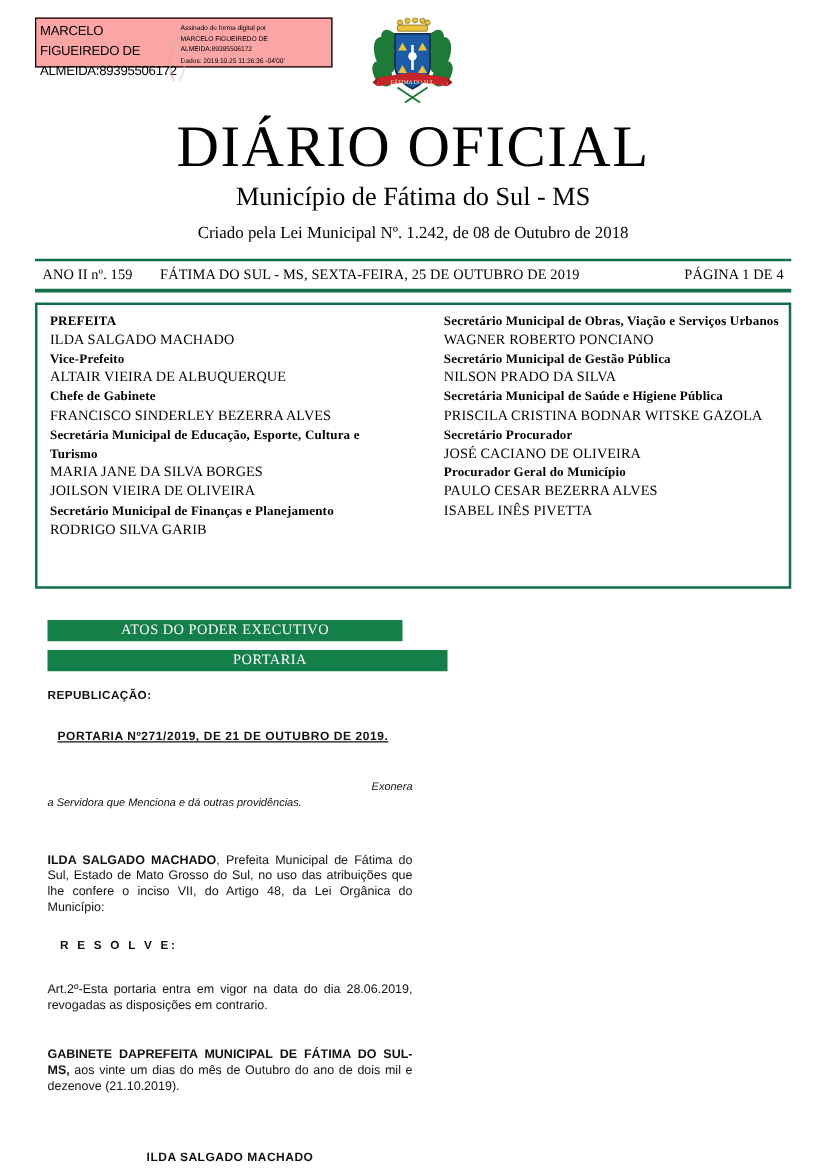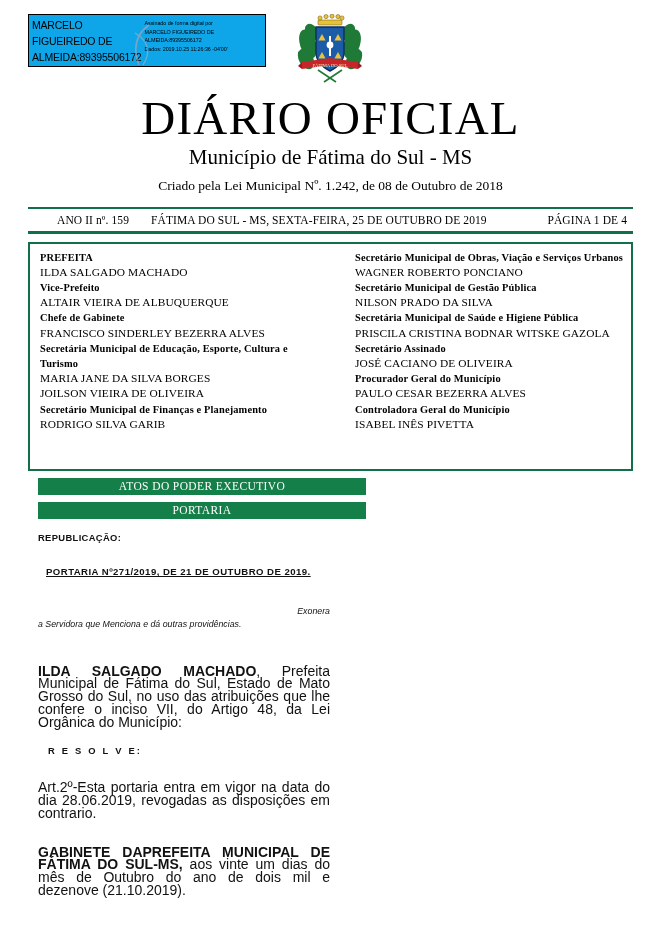--- a/index.html
+++ b/index.html
@@ -22,26 +22,26 @@
     box-sizing: border-box;
     padding: 0 28px;
   }
 
   
   .sig-stamp {
     position: absolute;
     left: 28px;
     top: 14px;
     width: 238px;
-    height: 53px;
+    height: 40px;
     border: 1px solid #000;
     box-sizing: border-box;
     display: flex;
     align-items: stretch;
-    background: #0ea5e9;
+    background: #fca5a5;
   }
   .sig-name {
     flex: 0 0 104px;
     font-family: "Liberation Sans", sans-serif;
     font-size: 10.5px;
     line-height: 16px;
     padding: 2px 0 0 3px;
     letter-spacing: -0.2px;
     color: #000;
   }
@@ -111,21 +111,20 @@
     background: #127048;
   }
   .issue-line {
     display: flex;
     align-items: center;
     font-family: "Liberation Serif", serif;
     font-size: 11.5px;
     line-height: 16px;
     padding: 3px 2px 3px 6px;
     letter-spacing: .1px;
-    margin-left: 23px;
   }
   .issue-ano { flex: 0 0 auto; }
   .issue-place { flex: 1; text-align: left; padding-left: 22px; }
   .issue-page { flex: 0 0 auto; padding-right: 4px; }
 
   
   .officials {
     margin-top: 8px;
     border: 2px solid #127048;
     box-sizing: border-box;
@@ -149,32 +148,32 @@
   .person {
     font-family: "Liberation Serif", serif;
     font-size: 11.4px;
     line-height: 15.2px;
     font-weight: normal;
     letter-spacing: .1px;
   }
 
   
   .banner {
-    margin: 7px 0 0 10px;
-    width: 328px;
+    margin: 25px 0 0 10px;
+    width: 284px;
     background: #157F4A;
     color: #ffffff;
     text-align: center;
     font-family: "Liberation Serif", serif;
     font-size: 11.5px;
     line-height: 15px;
     padding: 1px 0;
     letter-spacing: .4px;
   }
-  .banner.second { margin-top: 7px; }
+  .banner.second { margin-top: 7px; padding-left: 36px; }
 
   
   .body-col {
     width: 292px;
     margin-left: 10px;
     margin-top: 13px;
     font-family: "Liberation Sans", sans-serif;
     font-size: 9.3px;
     line-height: 12.6px;
     color: #111;
@@ -203,21 +202,21 @@
     text-align: justify;
     font-size: 8.8px;
     line-height: 13px;
   }
   .ementa .lead {
     display: block;
     text-align: right;
   }
   .just {
     text-align: justify;
-    font-size: 14px;
+    font-size: 10px;
     line-height: 12.8px;
   }
   .just b { font-weight: bold; }
   .resolve {
     font-weight: bold;
     letter-spacing: 2.2px;
     font-size: 9.4px;
     padding-left: 10px;
   }
   .sign-block {
@@ -323,25 +322,24 @@
       <div class="role">Secretário Municipal de Finanças e Planejamento</div>
       <div class="person">RODRIGO SILVA GARIB</div>
     </div>
     <div class="col right">
       <div class="role">Secretário Municipal de Obras, Viação e Serviços Urbanos</div>
       <div class="person">WAGNER ROBERTO PONCIANO</div>
       <div class="role">Secretário Municipal de Gestão Pública</div>
       <div class="person">NILSON PRADO DA SILVA</div>
       <div class="role">Secretária Municipal de Saúde e Higiene Pública</div>
       <div class="person">PRISCILA CRISTINA BODNAR WITSKE GAZOLA</div>
-      <div class="role">Secretário Assinado</div>
+      <div class="role">Secretário Procurador</div>
       <div class="person">JOSÉ CACIANO DE OLIVEIRA</div>
       <div class="role">Procurador Geral do Município</div>
       <div class="person">PAULO CESAR BEZERRA ALVES</div>
-      <div class="role">Controladora Geral do Município</div>
       <div class="person">ISABEL INÊS PIVETTA</div>
     </div>
   </div>
 
   <div class="banner">ATOS DO PODER EXECUTIVO</div>
   <div class="banner second">PORTARIA</div>
 
   <div class="body-col">
 
     <p class="lbl-bold">REPUBLICAÇÃO:</p>

